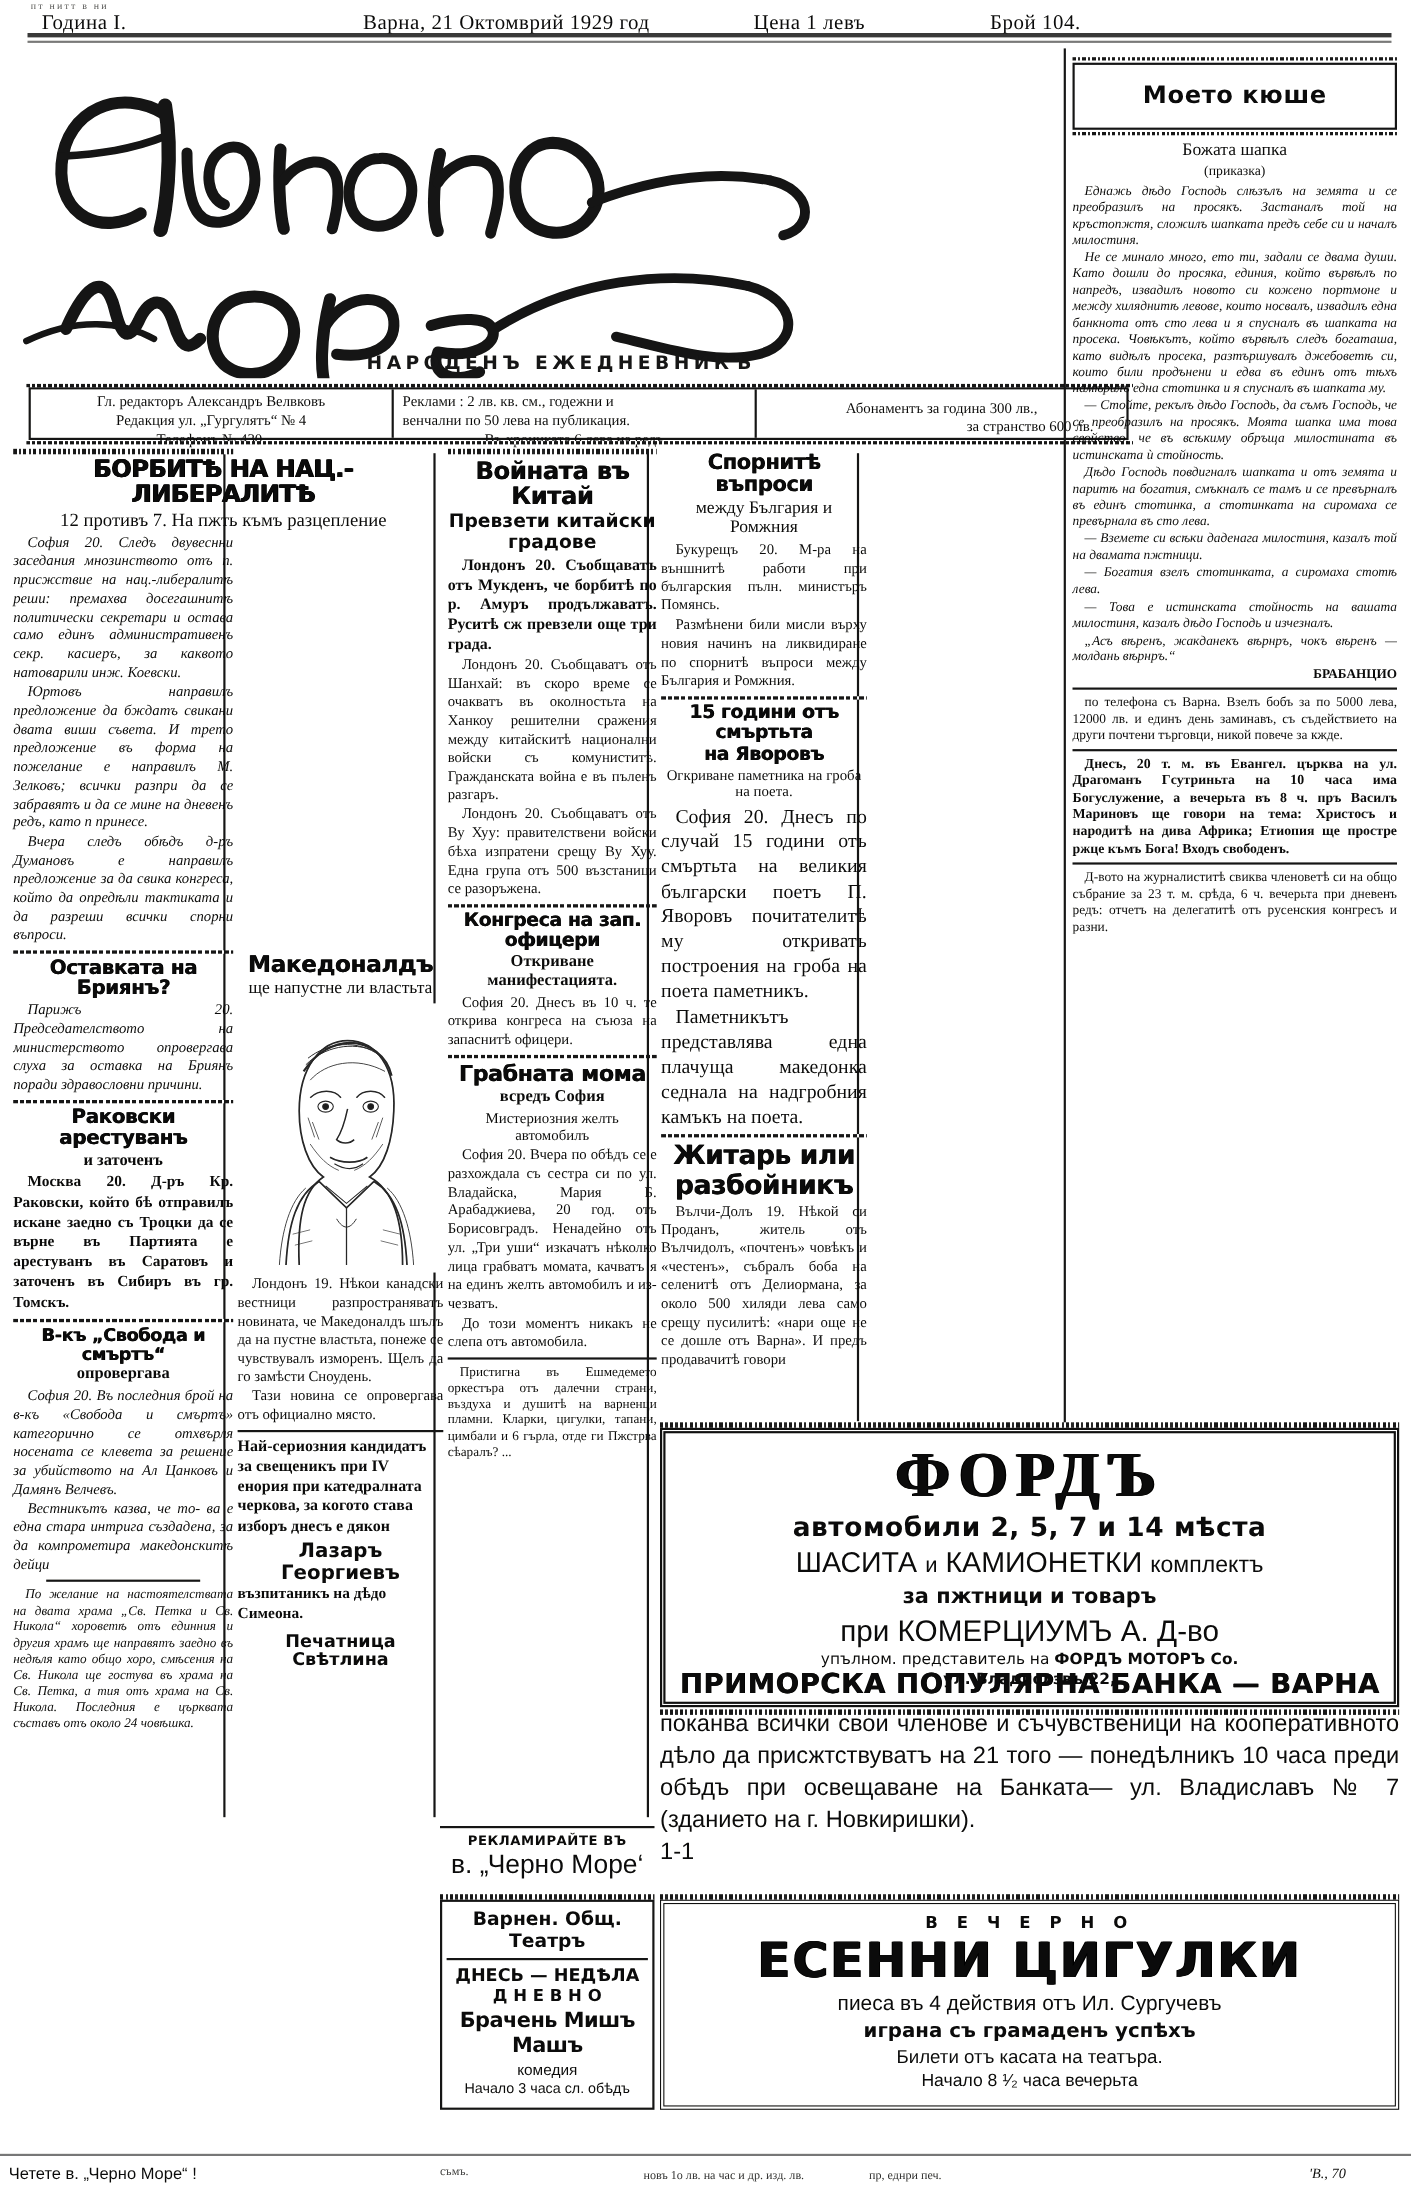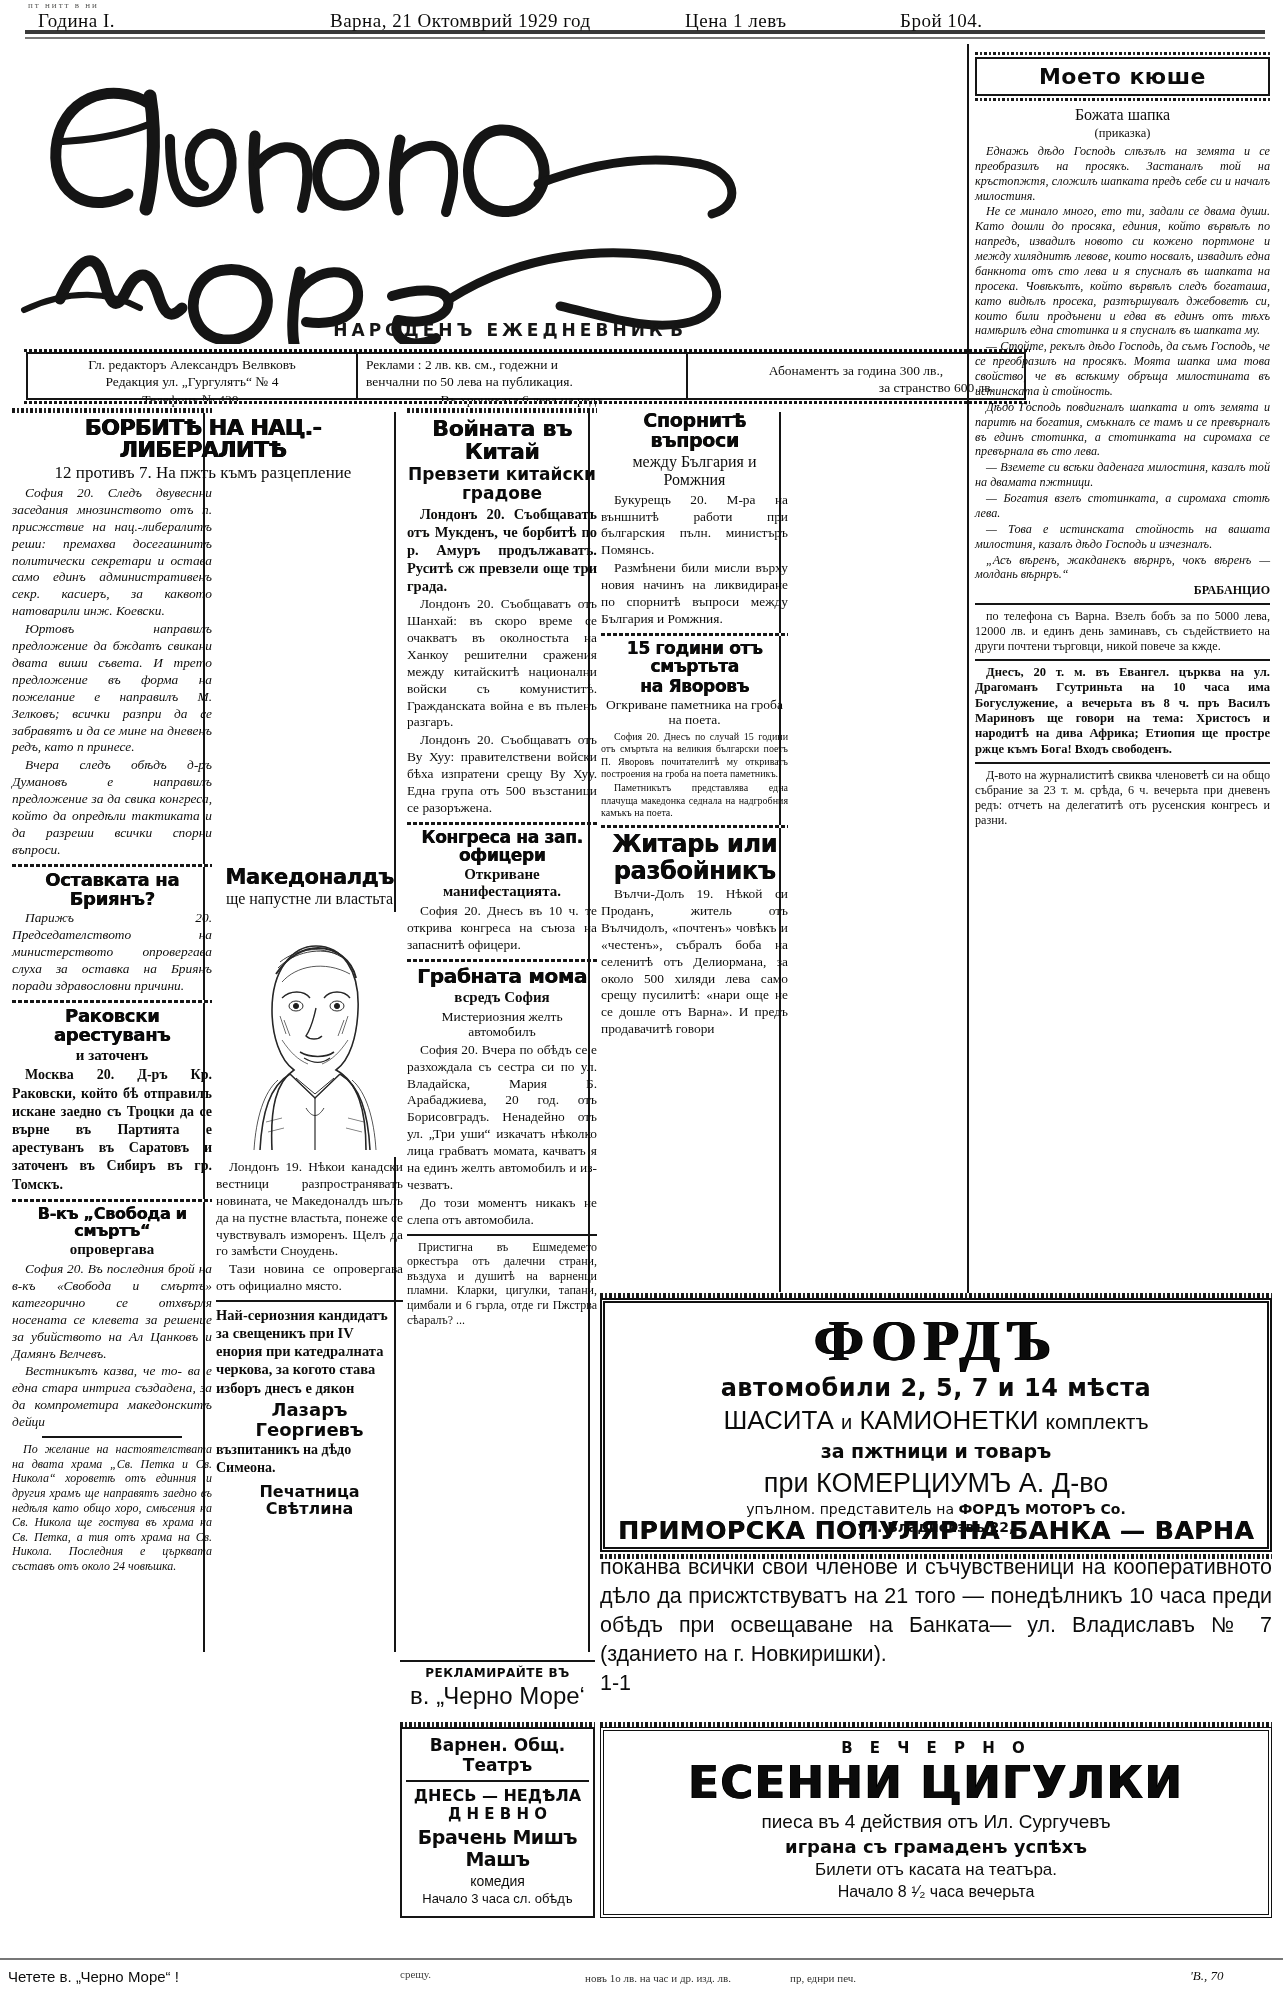--- a/index.html
+++ b/index.html
@@ -371,38 +371,38 @@
       <div class="hl-med" style="font-size:19px">Спорнитѣ въпроси</div>
       <div class="hl-sub">между България и Ромжния</div>
       <div class="body" style="font-size:13.4px">
         <p>Букурещъ 20. М-ра на външнитѣ работи при българския пълн. министъръ Помянсь.</p>
         <p>Размѣнени били мисли върху новия начинъ на ликвидиране по спорнитѣ въпроси между България и Ромжния.</p>
       </div>
       <div class="sep"></div>
       <div class="hl-med" style="font-size:17px">15 години отъ смъртьта</div>
       <div class="hl-med" style="font-size:17px;margin-top:0">на Яворовъ</div>
       <div class="hl-sub" style="font-size:13.5px">Огкриване паметника на гроба на поета.</div>
-      <div class="body" style="font-size:10px">
+      <div class="body" style="font-size:18px">
         <p>София 20. Днесъ по случай 15 години отъ смъртьта на великия български поетъ П. Яворовъ почитателитѣ му откриватъ построения на гроба на поета паметникъ.</p>
         <p>Паметникътъ представлява една плачуща македонка седнала на надгробния камъкъ на поета.</p>
       </div>
       <div class="sep"></div>
       <div class="hl-med" style="font-size:24px">Житарь или</div>
       <div class="hl-med" style="font-size:24px;margin-top:0">разбойникъ</div>
       <div class="body" style="font-size:13.4px">
         <p>Вълчи-Долъ 19. Нѣкой си Проданъ, житель отъ Вълчидолъ, «почтенъ» човѣкъ и «честенъ», събралъ боба на селенитѣ отъ Делиормана, за около 500 хиляди лева само срещу пусилитѣ: «нари още не се дошле отъ Варна». И предъ продавачитѣ говори</p>
       </div>
     </div>
 
     <div class="col c5" style="top:0;"></div>
   </div>
 
   <div style="position:absolute;left:975px;top:52px;width:295px;">
     <div class="ornrule thin"></div>
-    <div class="adbox" style="border:2px solid #1a1a1a;padding:5px 4px;margin:2px 0;">
+    <div class="adbox" style="border:2px solid #1a1a1a;padding:16px 4px;margin:2px 0;">
       <div style="font-family:'DejaVu Sans',sans-serif;font-weight:700;font-size:22px;letter-spacing:.5px;">Моето кюше</div>
     </div>
     <div class="ornrule thin"></div>
     <div class="hl-sub" style="font-size:16px;margin-top:5px">Божата шапка</div>
     <div class="hl-sub" style="font-size:12.5px;margin-top:-1px">(приказка)</div>
     <div class="tiny" style="font-style:italic;font-size:12.2px;margin-top:4px">
       <p>Еднажь дѣдо Господь слѣзълъ на земята и се преобразилъ на просякъ. Застаналъ той на кръстопжтя, сложилъ шапката предъ себе си и началъ милостиня.</p>
       <p>Не се минало много, ето ти, задали се двама души. Като дошли до просяка, единия, който вървѣлъ по напредъ, извадилъ новото си кожено портмоне и между хиляднитѣ левове, които носвалъ, извадилъ една банкнота отъ сто лева и я спусналъ въ шапката на просека. Човѣкътъ, който вървѣлъ следъ богаташа, като видѣлъ просека, разтършувалъ джебоветѣ си, които били продънени и едва въ единъ отъ тѣхъ намѣрилъ една стотинка и я спусналъ въ шапката му.</p>
       <p>— Стойте, рекълъ дѣдо Господь, да съмъ Господь, че се преобразилъ на просякъ. Моята шапка има това свойство, че въ всѣкиму обръща милостината въ истинската ѝ стойность.</p>
       <p>Дѣдо Господь повдигналъ шапката и отъ земята и паритѣ на богатия, смъкналъ се тамъ и се превърналъ въ единъ стотинка, а стотинката на сиромаха се превърнала въ сто лева.</p>
@@ -481,19 +481,19 @@
       <div class="ev-l2">пиеса въ 4 действия отъ Ил. Сургучевъ</div>
       <div class="ev-l3">играна съ грамаденъ успѣхъ</div>
       <div class="ev-l4">Билети отъ касата на театъра.</div>
       <div class="ev-l5">Начало 8 ¹⁄₂ часа вечерьта</div>
     </div>
   </div>
 
   <div class="footer-rule"></div>
   <div class="footer">
     <span class="fa">Четете в. „Черно Море“ !</span>
-    <span class="fb">срещу.</span>
+    <span class="fb">съмъ.</span>
     <span class="fc">новъ 1о лв. на час и др. изд. лв.</span>
     <span class="fd">пр, еднри печ.</span>
     <span class="fe">'В., 70</span>
   </div>
 
 </div>
 
 </body></html>

